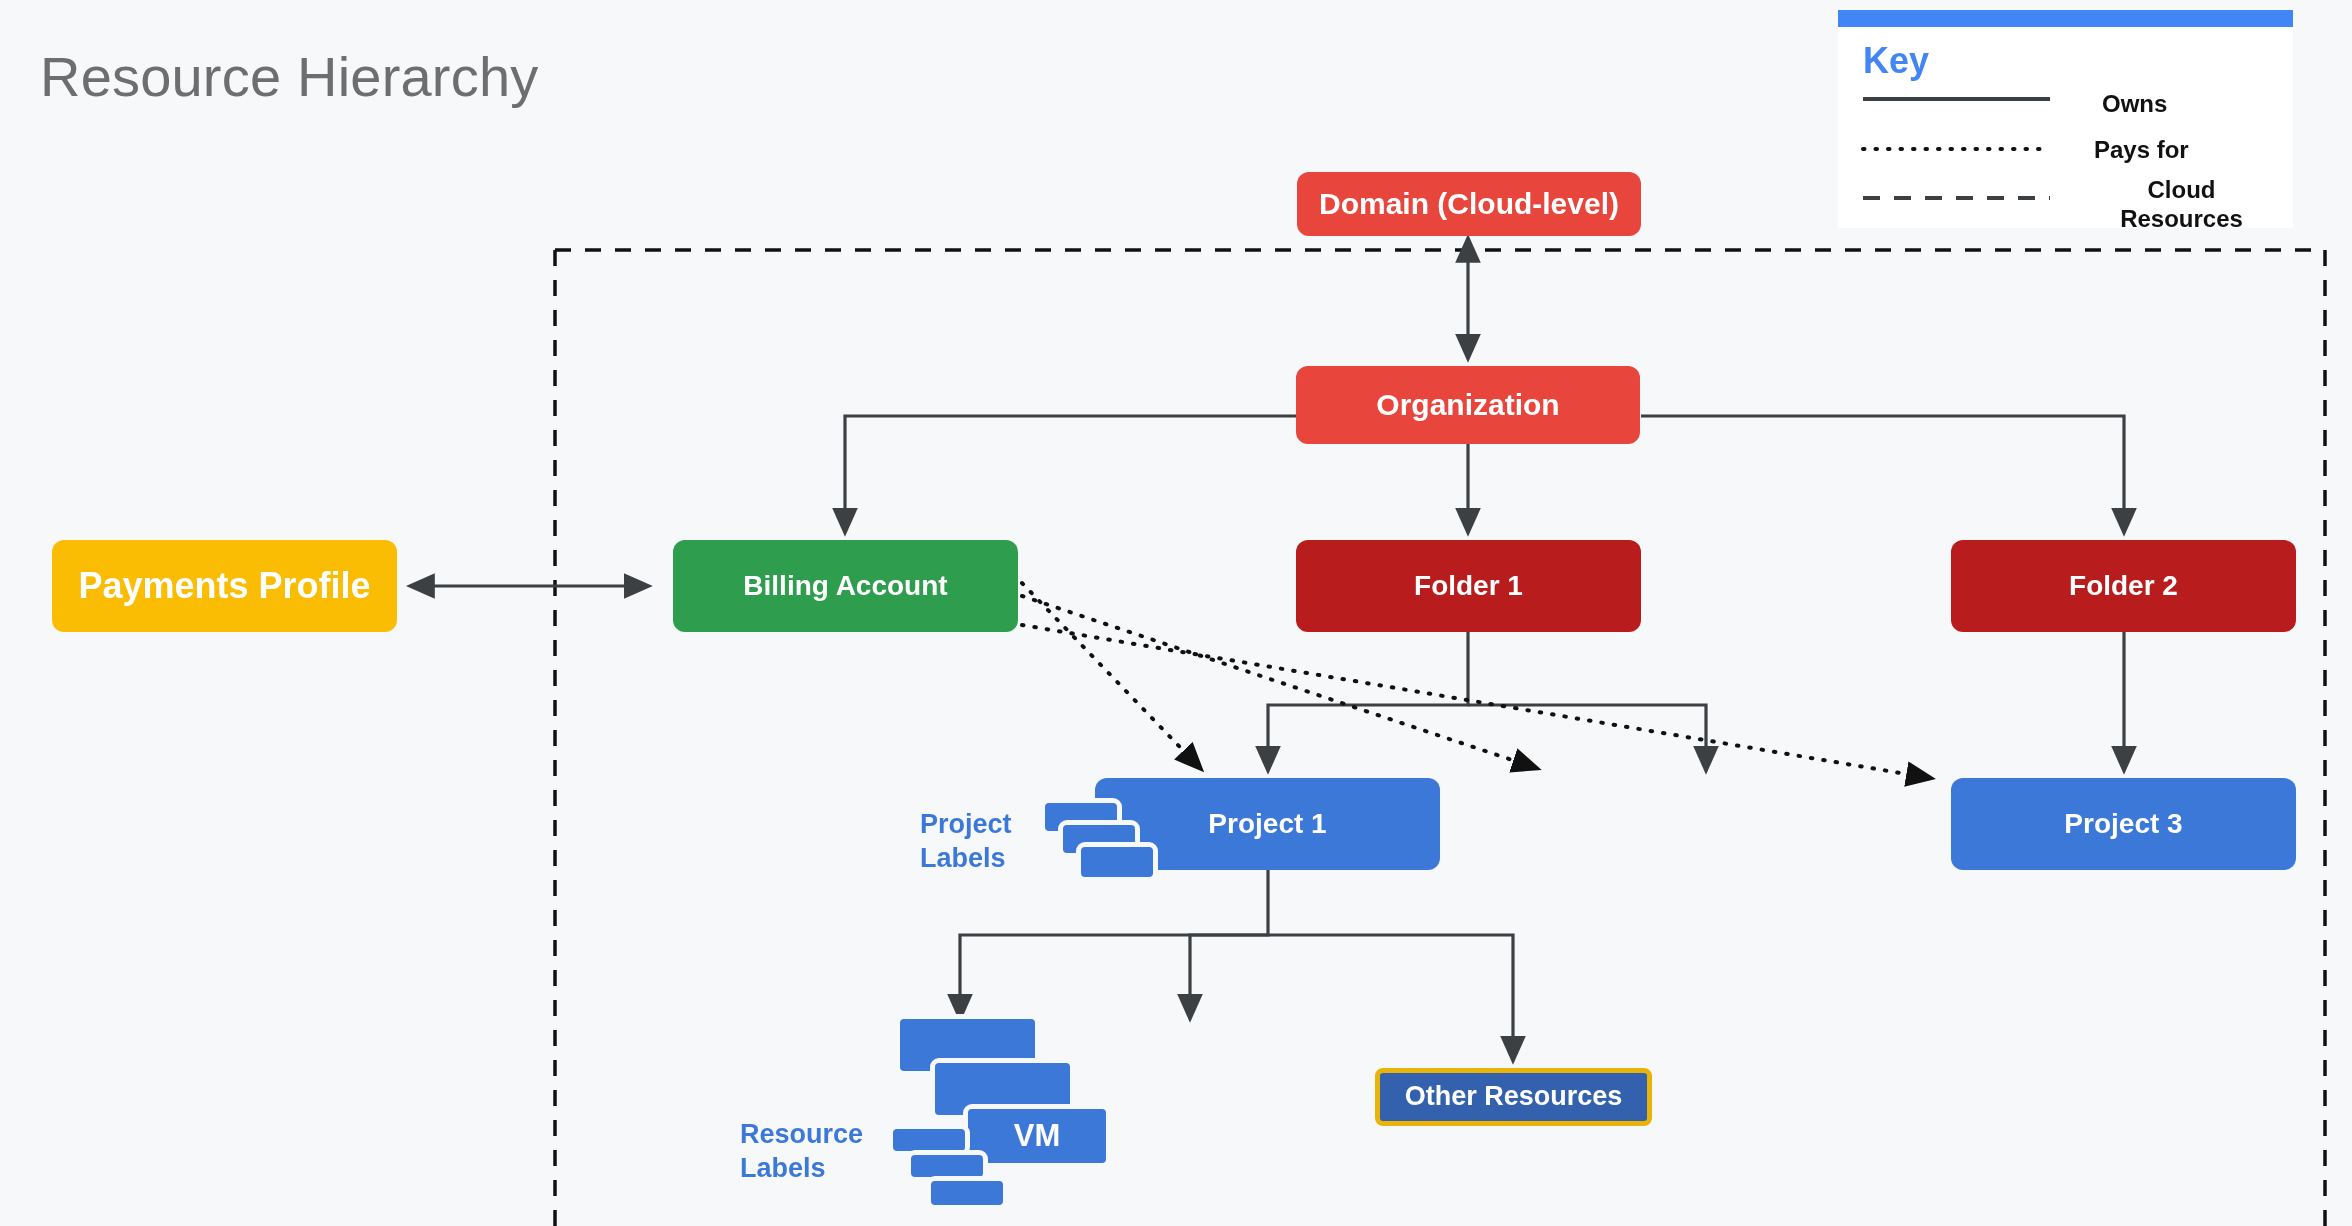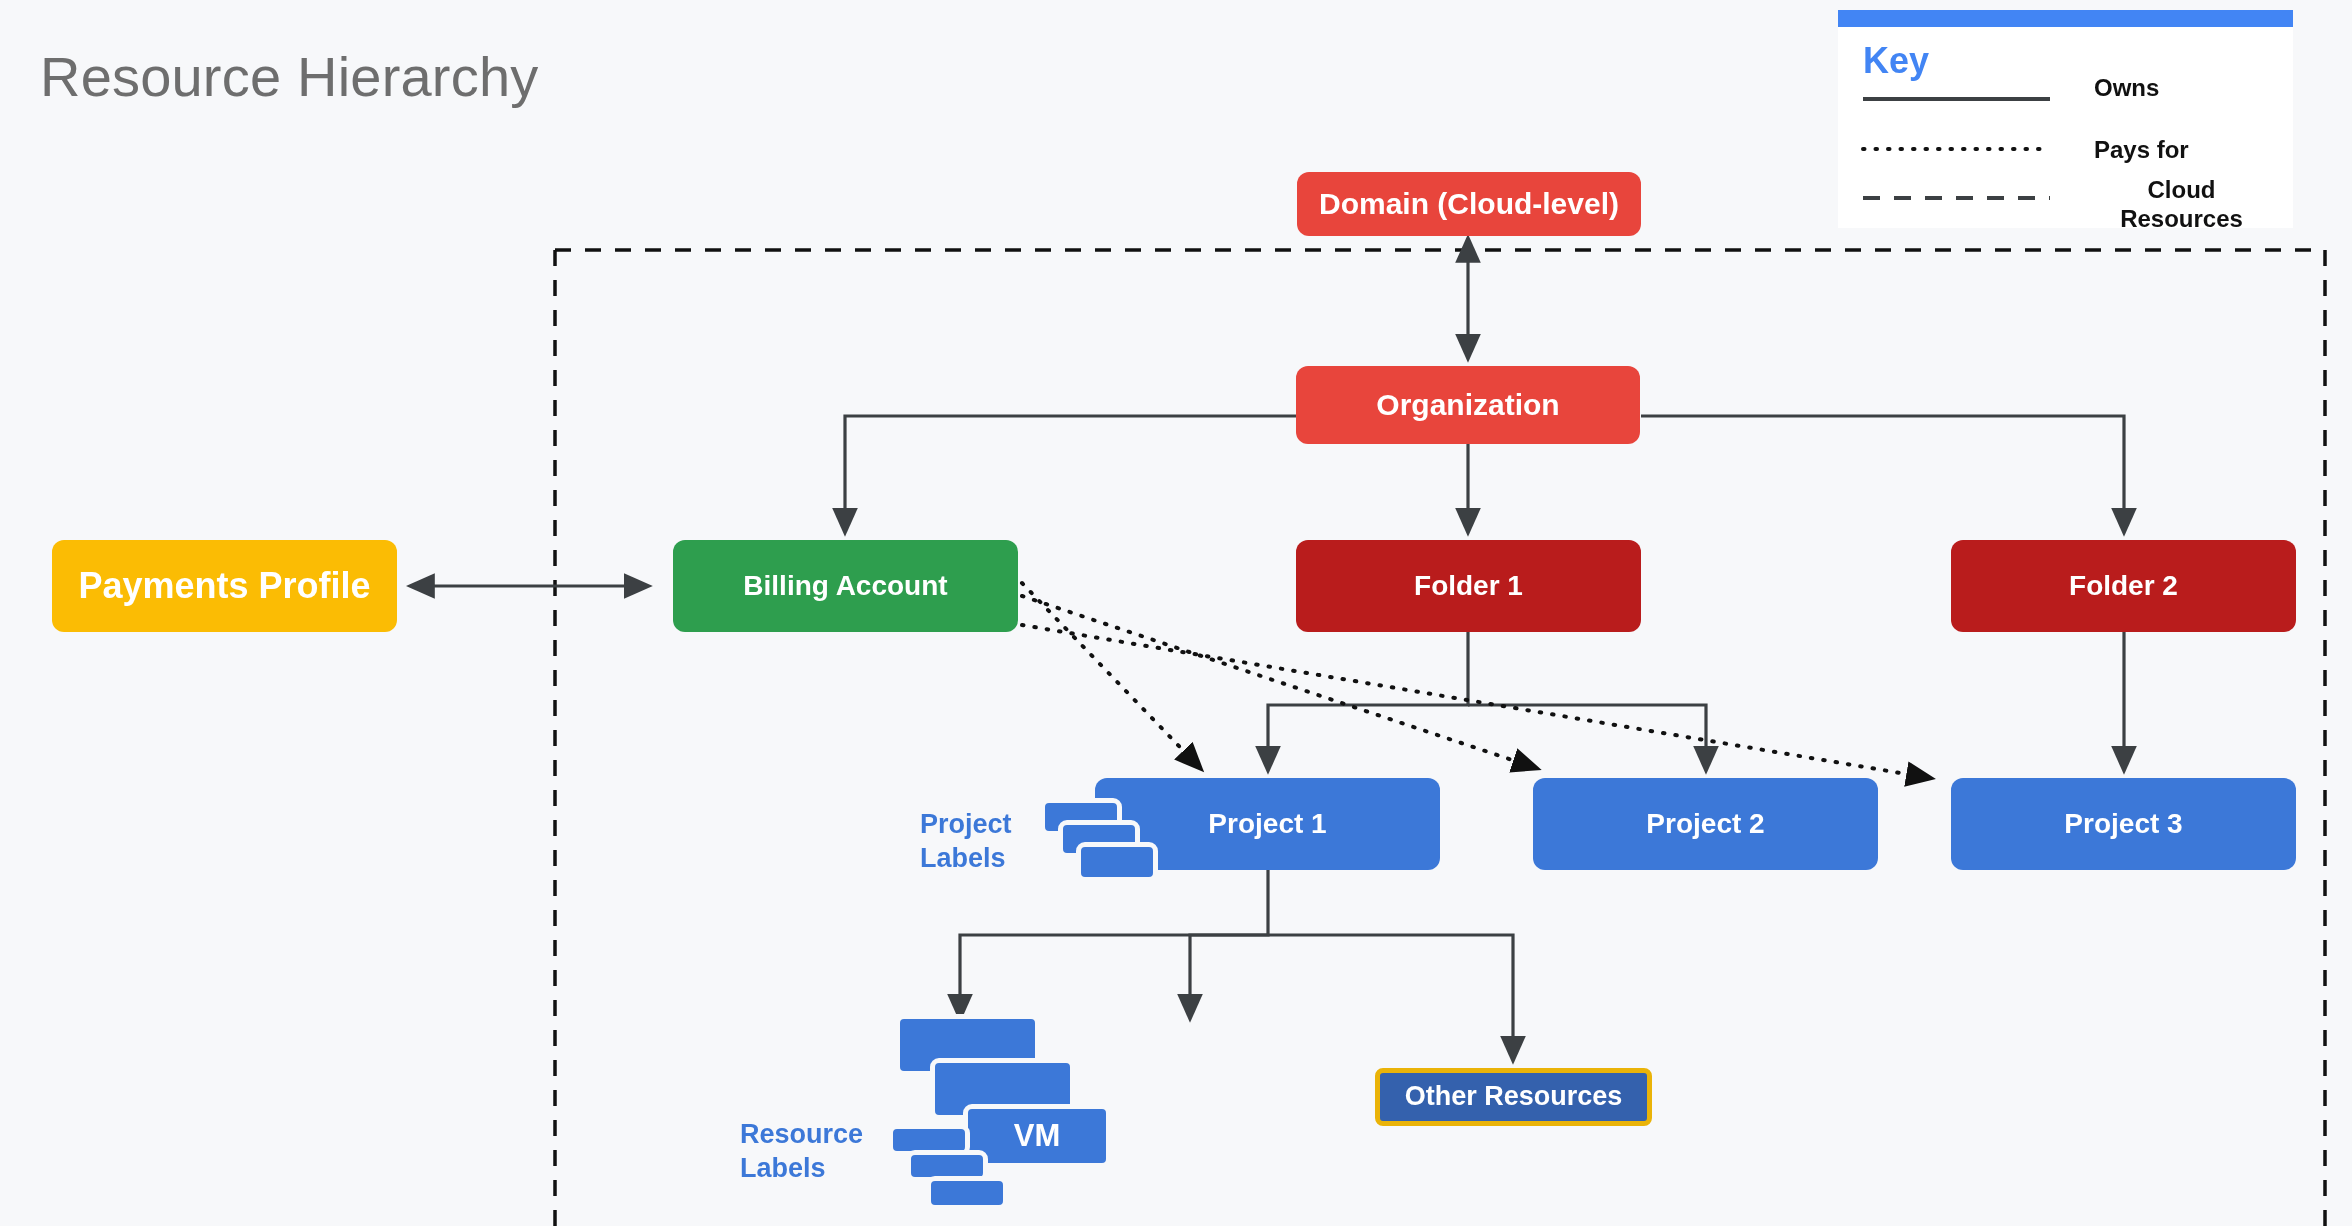--- a/index.html
+++ b/index.html
@@ -124,21 +124,20 @@
   <div class="node yellow" style="left:52px;top:540px;width:345px;height:92px;font-size:36px;">Payments Profile</div>
 
   <div class="node green" style="left:673px;top:540px;width:345px;height:92px;font-size:28px;">Billing Account</div>
 
   <div class="node lblue" style="left:1296px;top:540px;width:345px;height:92px;font-size:28px;">Folder 1</div>
 
   <div class="node lblue" style="left:1951px;top:540px;width:345px;height:92px;font-size:28px;">Folder 2</div>
 
   <div class="node dblue" style="left:1095px;top:778px;width:345px;height:92px;font-size:28px;">Project 1</div>
 
-  <div class="node dblue" style="left:1533px;top:778px;width:345px;height:92px;font-size:28px;">Project 2</div>
 
   <div class="node dblue" style="left:1951px;top:778px;width:345px;height:92px;font-size:28px;">Project 3</div>
 
   <div class="node other" style="left:1375px;top:1068px;width:277px;height:58px;font-size:27px;
                   border:5px solid #eab308;">Other Resources</div>
 
   <div class="caption" style="left:920px;top:808px;">
     <span>Project</span><br>
     <span>Labels</span>
   </div>
@@ -167,21 +166,21 @@
   <div class="legend">
     <div class="legend-bar"></div>
     <div class="legend-title">Key</div>
 
     <svg style="position:absolute;left:0;top:0;width:455px;height:218px;" viewBox="0 0 455 218" xmlns="http://www.w3.org/2000/svg">
       <line x1="25" y1="89" x2="212" y2="89" stroke="#3c4043" stroke-width="4"></line>
       <line x1="25" y1="139" x2="212" y2="139" stroke="#111" stroke-width="4" stroke-dasharray="1.5 11" stroke-linecap="round"></line>
       <line x1="25" y1="188" x2="212" y2="188" stroke="#3c4043" stroke-width="4" stroke-dasharray="17 14"></line>
     </svg>
 
-    <div class="legend-text" style="top:64px;">Owns</div>
+    <div class="legend-text" style="top:80px;margin-left:8px;">Owns</div>
     <div class="legend-text" style="top:126px;">Pays for</div>
     <div class="legend-text" style="top:166px;width:175px;">
       <span>Cloud</span><br>
       <span>Resources</span>
     </div>
   </div>
 
 </div>
 
 </body></html>

